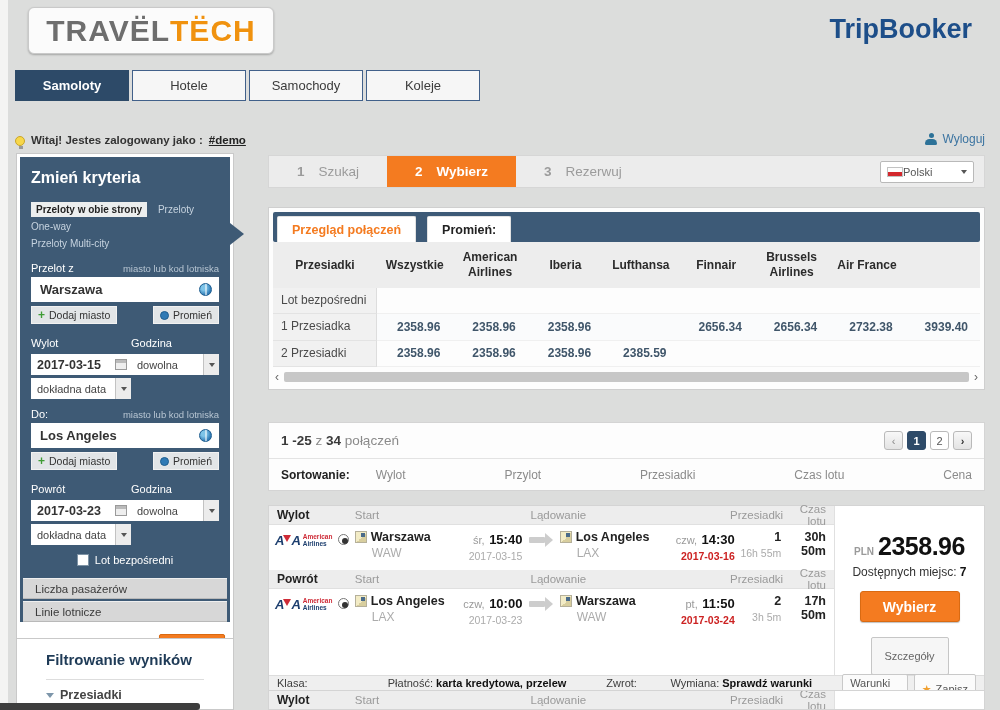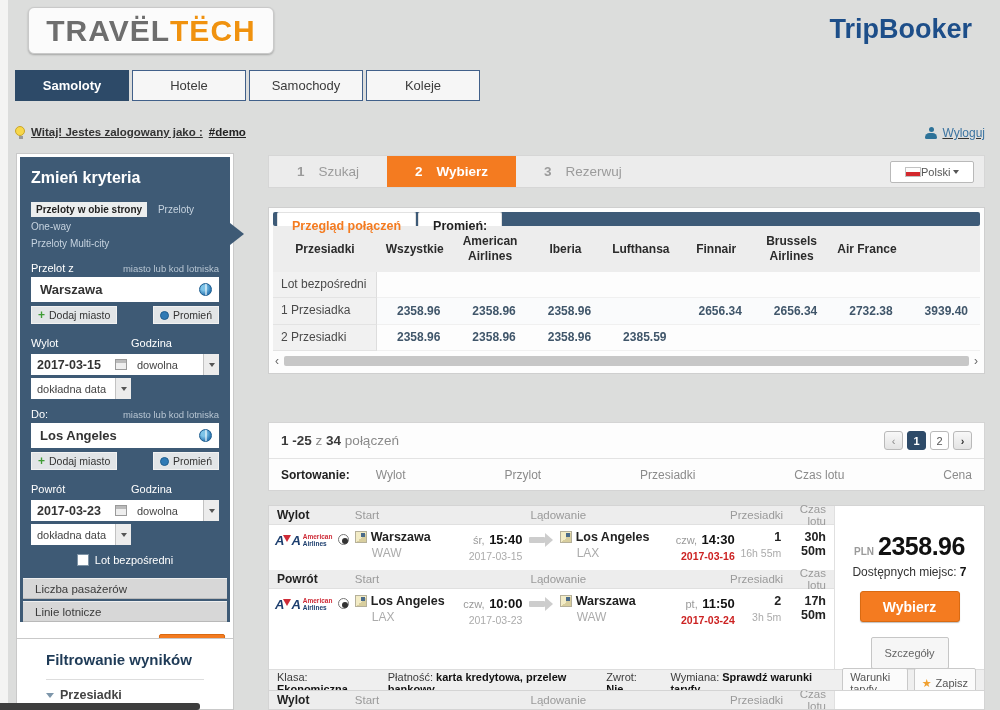--- a/index.html
+++ b/index.html
@@ -17,21 +17,21 @@
   .logo-tech { font-size:30px; font-weight:800; letter-spacing:1px; color:#f0920f;
     text-shadow:0 1px 0 #fff; }
   .product-name { position:absolute; right:28px; top:14px; font-size:27px; font-weight:bold; color:#1d4e89; }
 
   .nav-tabs { position:absolute; left:15px; top:70px; display:flex; gap:3px; }
   .nav-tab { width:114px; height:31px; border:1px solid #41608a; background:#f6f6f6; color:#3b3b3b;
     font-size:13px; display:flex; align-items:center; justify-content:center; cursor:pointer; }
   .nav-tab.active { background:#2d4a68; color:#fff; font-weight:bold; border-color:#2d4a68; }
 
   .welcome-row { position:absolute; left:15px; top:126px; width:970px; height:20px;
-    display:flex; align-items:flex-start; font-size:11.5px; color:#333;text-decoration:underline; }
+    display:flex; align-items:flex-end; font-size:11.5px; color:#333; }
   .bulb-icon { width:10px; height:10px; border-radius:50%; background:#f7d74a; border:1px solid #c9a52a;
     position:relative; margin-right:6px; }
   .bulb-icon::after { content:""; position:absolute; left:3px; top:9px; width:4px; height:3px; background:#999; }
   .welcome-text { font-weight:bold; }
   .welcome-user { font-weight:bold; text-decoration:underline; margin-left:6px; color:#222; cursor:pointer; }
   .logout { margin-left:auto; display:flex; align-items:center; gap:5px; color:#3c74a1; font-size:12px; cursor:pointer; }
   .user-icon { width:12px; height:12px; position:relative; }
   .user-icon::before { content:""; position:absolute; left:3.5px; top:0; width:5px; height:5px; border-radius:50%; background:#2d7298; }
   .user-icon::after { content:""; position:absolute; left:0; top:5.5px; width:12px; height:6px; border-radius:6px 6px 2px 2px; background:#2d7298; }
 
@@ -90,29 +90,29 @@
   .filter-hr { border:none; border-top:1px solid #ddd; margin:11px 0 8px; }
   .filter-item { display:flex; align-items:center; gap:6px; font-size:12.5px; font-weight:bold; color:#444; cursor:pointer; }
   .chev-down { width:0; height:0; border-left:4px solid transparent; border-right:4px solid transparent; border-top:5px solid #7d96aa; }
 
   
   .steps-bar { position:absolute; left:268px; top:155px; width:717px; height:33px; background:#ececec;
     border:1px solid #d6d6d6; display:flex; align-items:stretch; }
   .step { display:flex; align-items:center; gap:14px; padding:0 28px; color:#9b9b9b; font-size:13.5px; cursor:pointer; }
   .step .num { font-weight:bold; }
   .step.active { background:#f47b20; color:#fff; font-weight:bold; }
-  .lang-dd { margin-left:auto; align-self:center; margin-right:10px; width:84px; height:22px; background:#fff;
-    border:1px solid #b9b9b9; border-radius:2px; display:flex; align-items:center; padding:0 14px; gap:0; cursor:pointer; }
+  .lang-dd { margin-left:auto; align-self:center; margin-right:10px; width:94px; height:22px; background:#fff;
+    border:1px solid #b9b9b9; border-radius:2px; display:flex; align-items:center; padding:0 6px; gap:0; cursor:pointer; }
   .flag-pl { width:16px; height:10px; border:1px solid #c2c2c2; background:linear-gradient(#fdfdfd 50%, #d3282d 50%); }
   .lang-val { font-size:11px; color:#555; flex:1; }
 
   
   .matrix-panel { position:absolute; left:268px; top:207px; width:717px; background:#fdfdfd;
     border:1px solid #cfcfcf; padding:4px 4px 6px; }
-  .matrix-tabbar { background:#3d5a77; border-radius:2px; height:14px; display:flex; padding-left:4px; gap:2px; }
+  .matrix-tabbar { background:#3d5a77; border-radius:2px; height:30px; display:flex; align-items:flex-end; padding-left:4px; gap:11px; }
   .matrix-tab { background:#fff; border:1px solid #e2e2e2; border-bottom:none; border-radius:2px 2px 0 0;
     font-size:12.5px; font-weight:bold; padding:6px 14px 5px; cursor:pointer; }
   .matrix-tab.active { color:#f47b20; }
   .matrix-tab.plain { color:#222; }
   .mx-grid { display:grid; grid-template-columns:104px repeat(8, 1fr); }
   .mx-head { background:#ededed; }
   .mx-hcell { font-size:12px; font-weight:bold; color:#2b2b2b; text-align:center; padding:8px 2px;
     display:flex; align-items:center; justify-content:center; line-height:1.25; }
   .mx-hcell.first { justify-content:center; }
   .mx-label { background:#f1f1f1; color:#4a4a4a; font-size:12px; padding:4px 8px; border-right:1px solid #ddd;
@@ -189,21 +189,21 @@
 
   .price-box { flex:1; padding:26px 10px 0; text-align:center; }
   .price-line { display:flex; justify-content:center; align-items:baseline; gap:4px; }
   .price-cur { font-size:10px; font-weight:bold; color:#9a9a9a; }
   .price-amt { font-size:25px; font-weight:bold; color:#111; letter-spacing:-0.5px; }
   .seats-line { font-size:12px; color:#333; margin-top:4px; }
   .seats-line b { color:#111; }
   .select-btn { margin:12px auto 0; width:100px; height:31px; background:#f47b20; border:1px solid #d96a12;
     border-radius:3px; color:#fff; font-weight:bold; font-size:14px; display:flex; align-items:center;
     justify-content:center; cursor:pointer; box-shadow:0 1px 1px rgba(0,0,0,.25); }
-  .details-btn { margin:15px auto 0; width:78px; height:32px; background:#f6f6f6; border:1px solid #c6c6c6;
+  .details-btn { margin:15px auto 0; width:78px; height:38px; background:#f6f6f6; border:1px solid #c6c6c6;
     border-radius:2px; color:#666; font-size:11px; display:flex; align-items:center; justify-content:center; cursor:pointer; }
 
   .card-footer { height:27px; background:#efefef; border-top:1px solid #ddd; display:flex; align-items:center;
     padding:0 8px; font-size:11px; color:#3c3c3c; gap:20px; }
   .cf-item b { color:#111; }
   .cf-link { cursor:pointer; }
   .cf-btns { margin-left:auto; display:flex; gap:6px; }
   .cf-btn { background:#fbfbfb; border:1px solid #c9c9c9; border-radius:2px; font-size:11px; color:#555;
     padding:2px 7px; display:flex; align-items:center; gap:4px; cursor:pointer; }
   .star { color:#f0a030; font-size:11px; }

